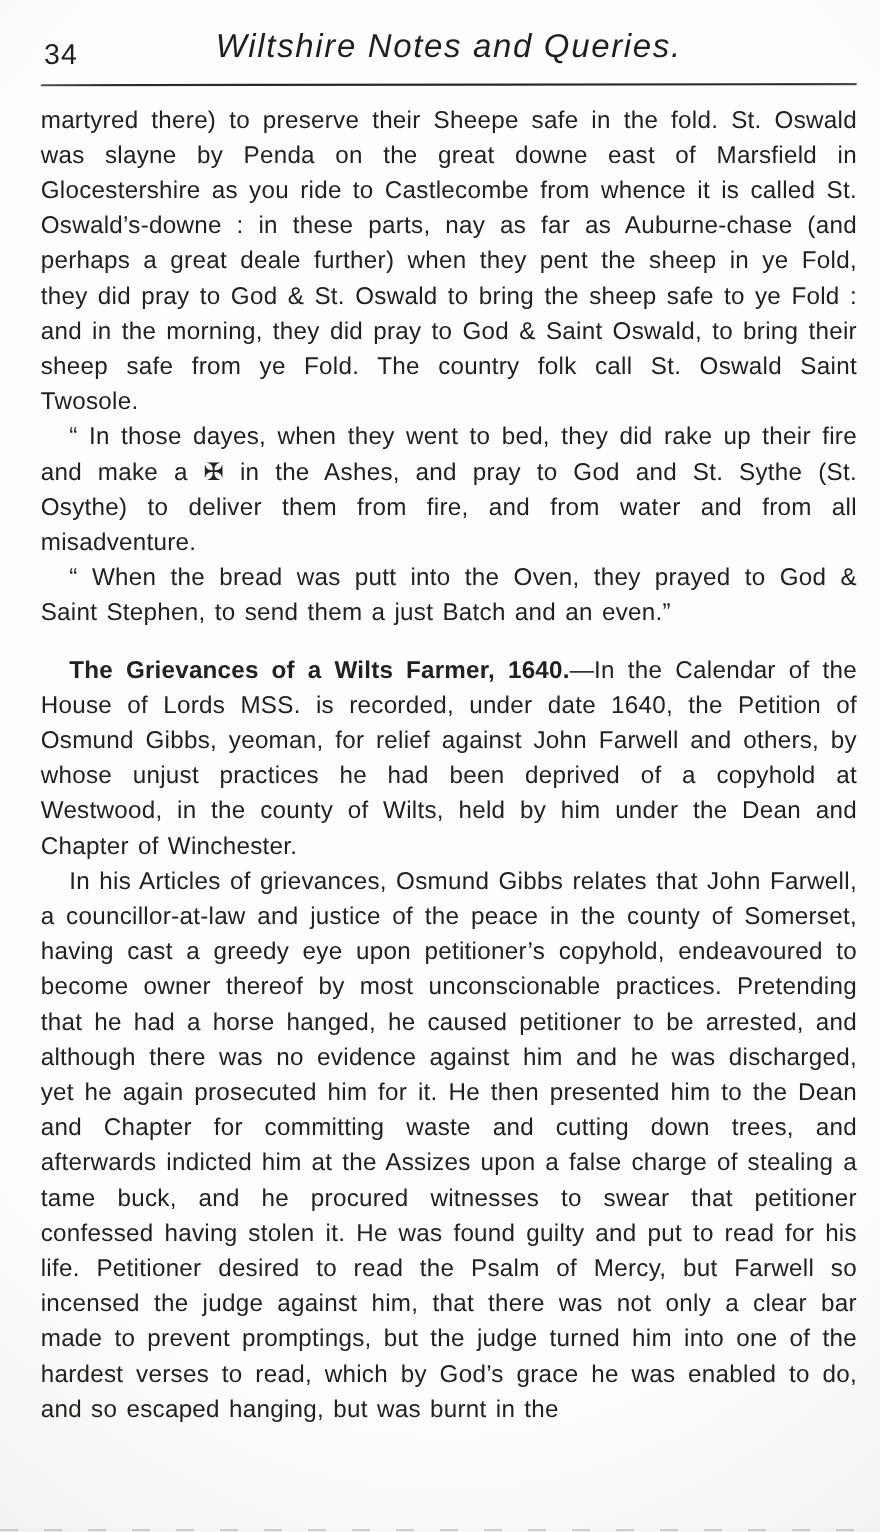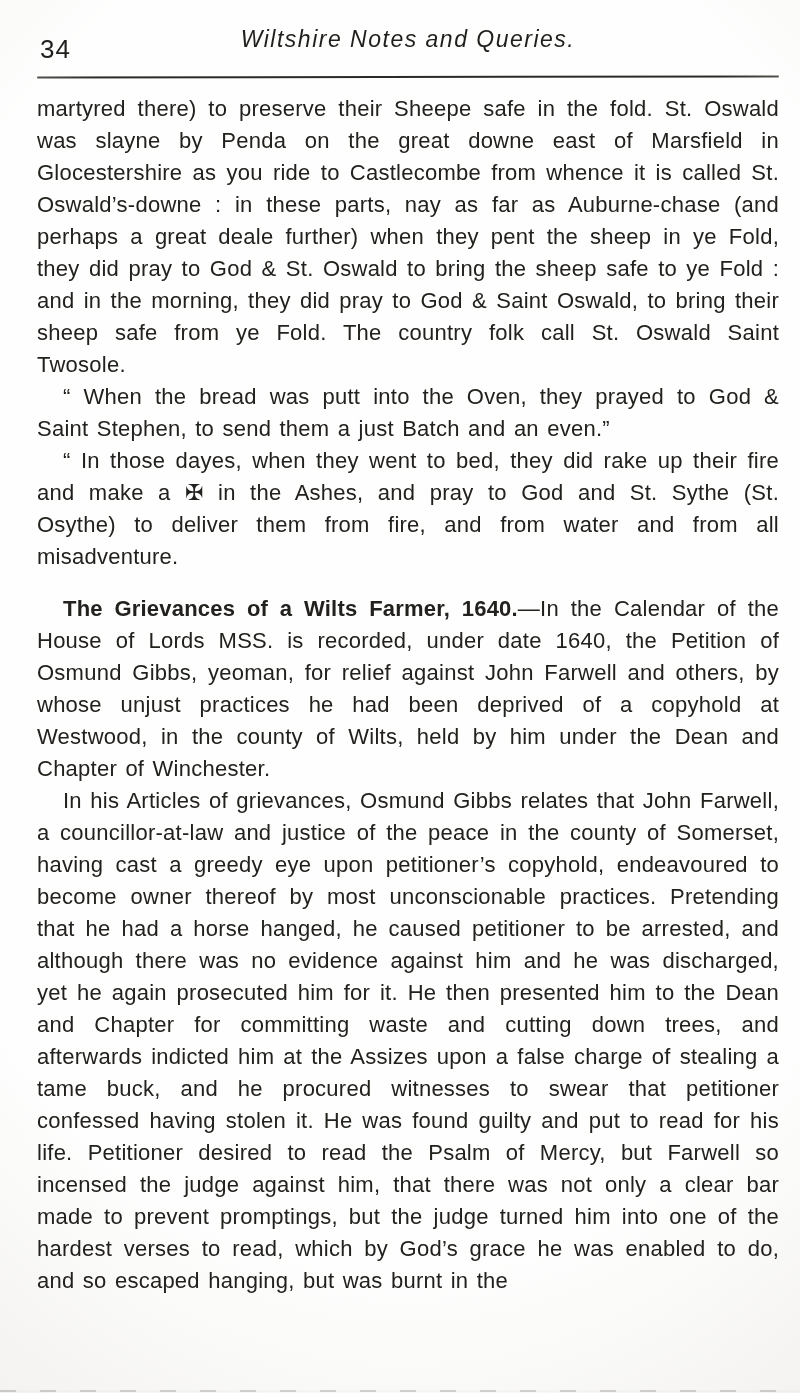--- a/index.html
+++ b/index.html
@@ -31,21 +31,21 @@
     font-size: 26px;
     letter-spacing: 1px;
   }
   .running-title {
     position: absolute;
     left: 0;
     right: 0;
     top: 0;
     text-align: center;
     font-style: italic;
-    font-size: 23px;
+    font-size: 30px;
     letter-spacing: 1.5px;
     white-space: nowrap;
   }
 
   .rule {
     position: absolute;
     top: 76px;
     left: 37px;
     right: 33px;
     height: 2px;
@@ -100,23 +100,23 @@
     <span class="page-num">34</span>
     <span class="running-title">Wiltshire Notes and Queries.</span>
   </header>
 
   <div class="rule"></div>
 
   <main class="body-text">
 
     <p class="noindent">martyred there) to preserve their Sheepe safe in the fold.  St. Oswald was slayne by Penda on the great downe east of Marsfield in Glocestershire as you ride to Castlecombe from whence it is called St. Oswald’s-downe :  in these parts, nay as far as Auburne-chase (and perhaps a great deale further) when they pent the sheep in ye Fold, they did pray to God &amp; St. Oswald to bring the sheep safe to ye Fold :  and in the morning, they did pray to God &amp; Saint Oswald, to bring their sheep safe from ye Fold.   The country folk call St. Oswald Saint Twosole.</p>
 
+    <p>“ In those dayes, when they went to bed, they did rake up their fire and make a ✠ in the Ashes, and pray to God and St. Sythe (St. Osythe) to deliver them from fire, and from water and from all misadventure.</p>
+
     <p>“ When the bread was putt into the Oven, they prayed to God &amp; Saint Stephen, to send them a just Batch and an even.”</p>
-
-    <p>“ In those dayes, when they went to bed, they did rake up their fire and make a ✠ in the Ashes, and pray to God and St. Sythe (St. Osythe) to deliver them from fire, and from water and from all misadventure.</p>
 
     <p class="section-start"><strong class="section-heading">The Grievances of a Wilts Farmer, 1640.</strong><span>—In the Calendar of the House of Lords MSS. is recorded, under date 1640, the Petition of Osmund Gibbs, yeoman, for relief against John Farwell and others, by whose unjust practices he had been deprived of a copyhold at Westwood, in the county of Wilts, held by him under the Dean and Chapter of Winchester.</span></p>
 
     <p>In his Articles of grievances, Osmund Gibbs relates that John Farwell, a councillor-at-law and justice of the peace in the county of Somerset, having cast a greedy eye upon petitioner’s copyhold, endeavoured to become owner thereof by most unconscionable practices.  Pretending that he had a horse hanged, he caused petitioner to be arrested, and although there was no evidence against him and he was discharged, yet he again prosecuted him for it.  He then presented him to the Dean and Chapter for committing waste and cutting down trees, and afterwards indicted him at the Assizes upon a false charge of stealing a tame buck, and he procured witnesses to swear that petitioner confessed having stolen it.  He was found guilty and put to read for his life.  Petitioner desired to read the Psalm of Mercy, but Farwell so incensed the judge against him, that there was not only a clear bar made to prevent promptings, but the judge turned him into one of the hardest verses to read, which by God’s grace he was enabled to do, and so escaped hanging, but was burnt in the</p>
 
   </main>
 
   <div class="bottom-marks"></div>
 
 </div>

